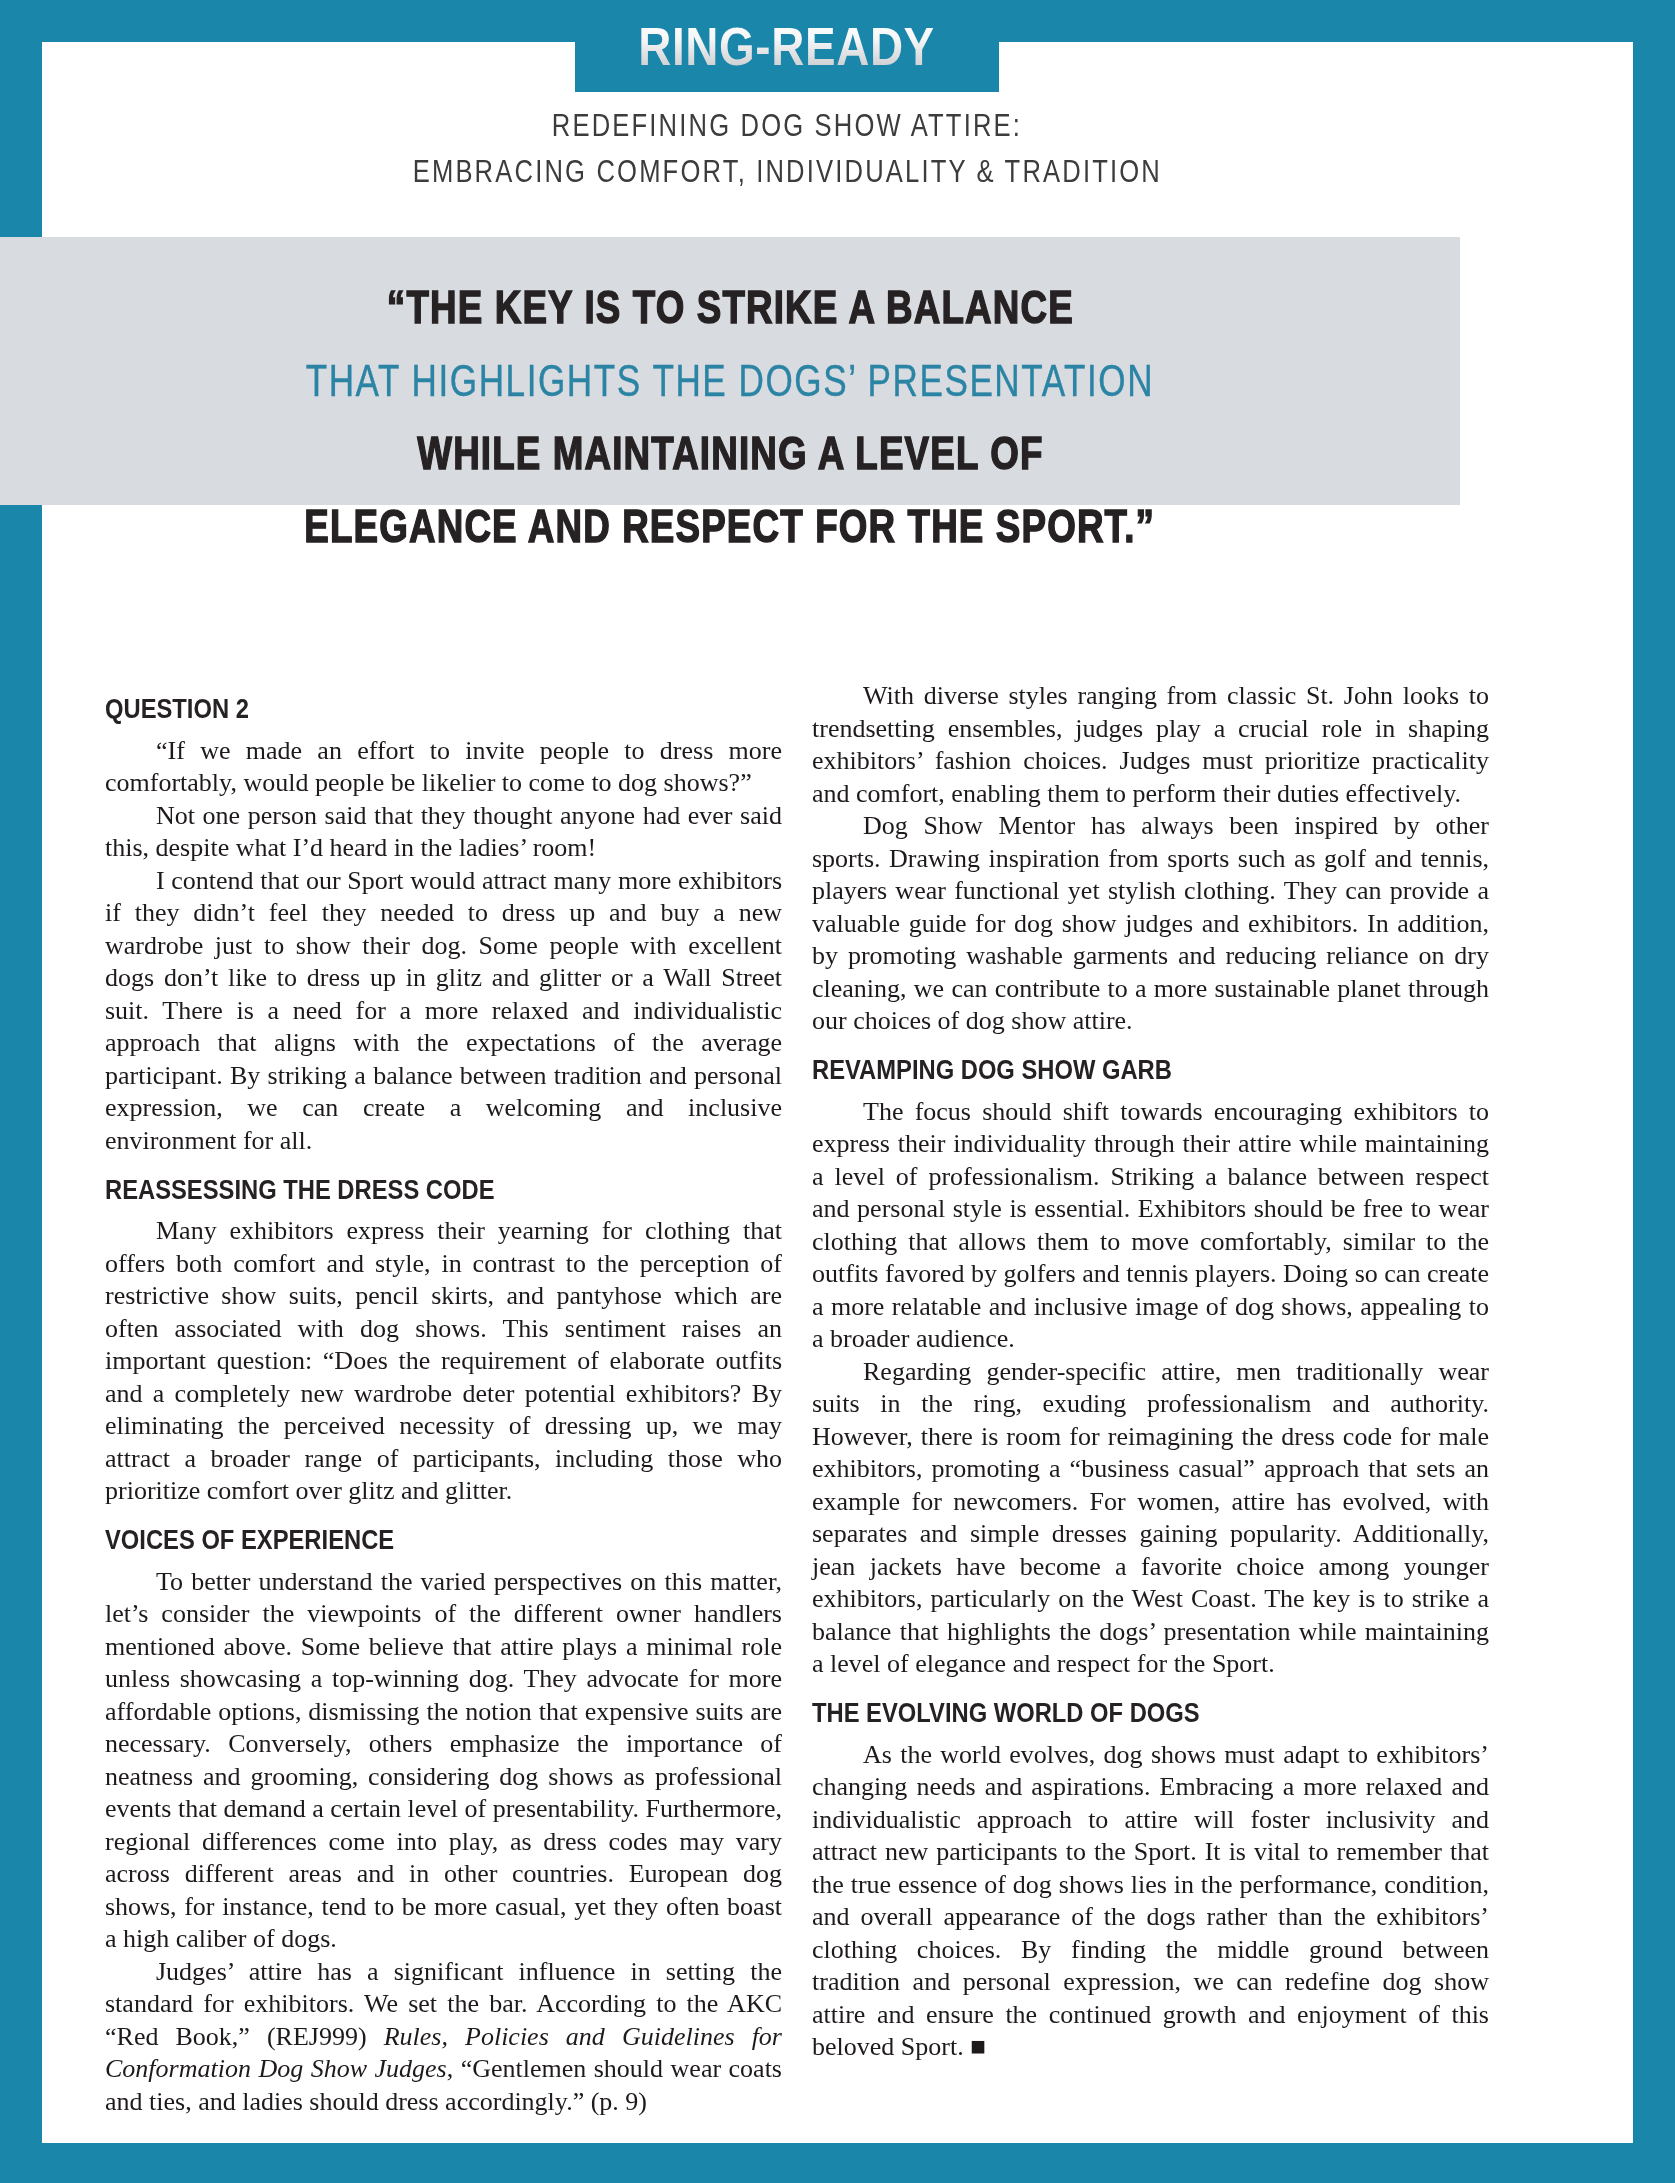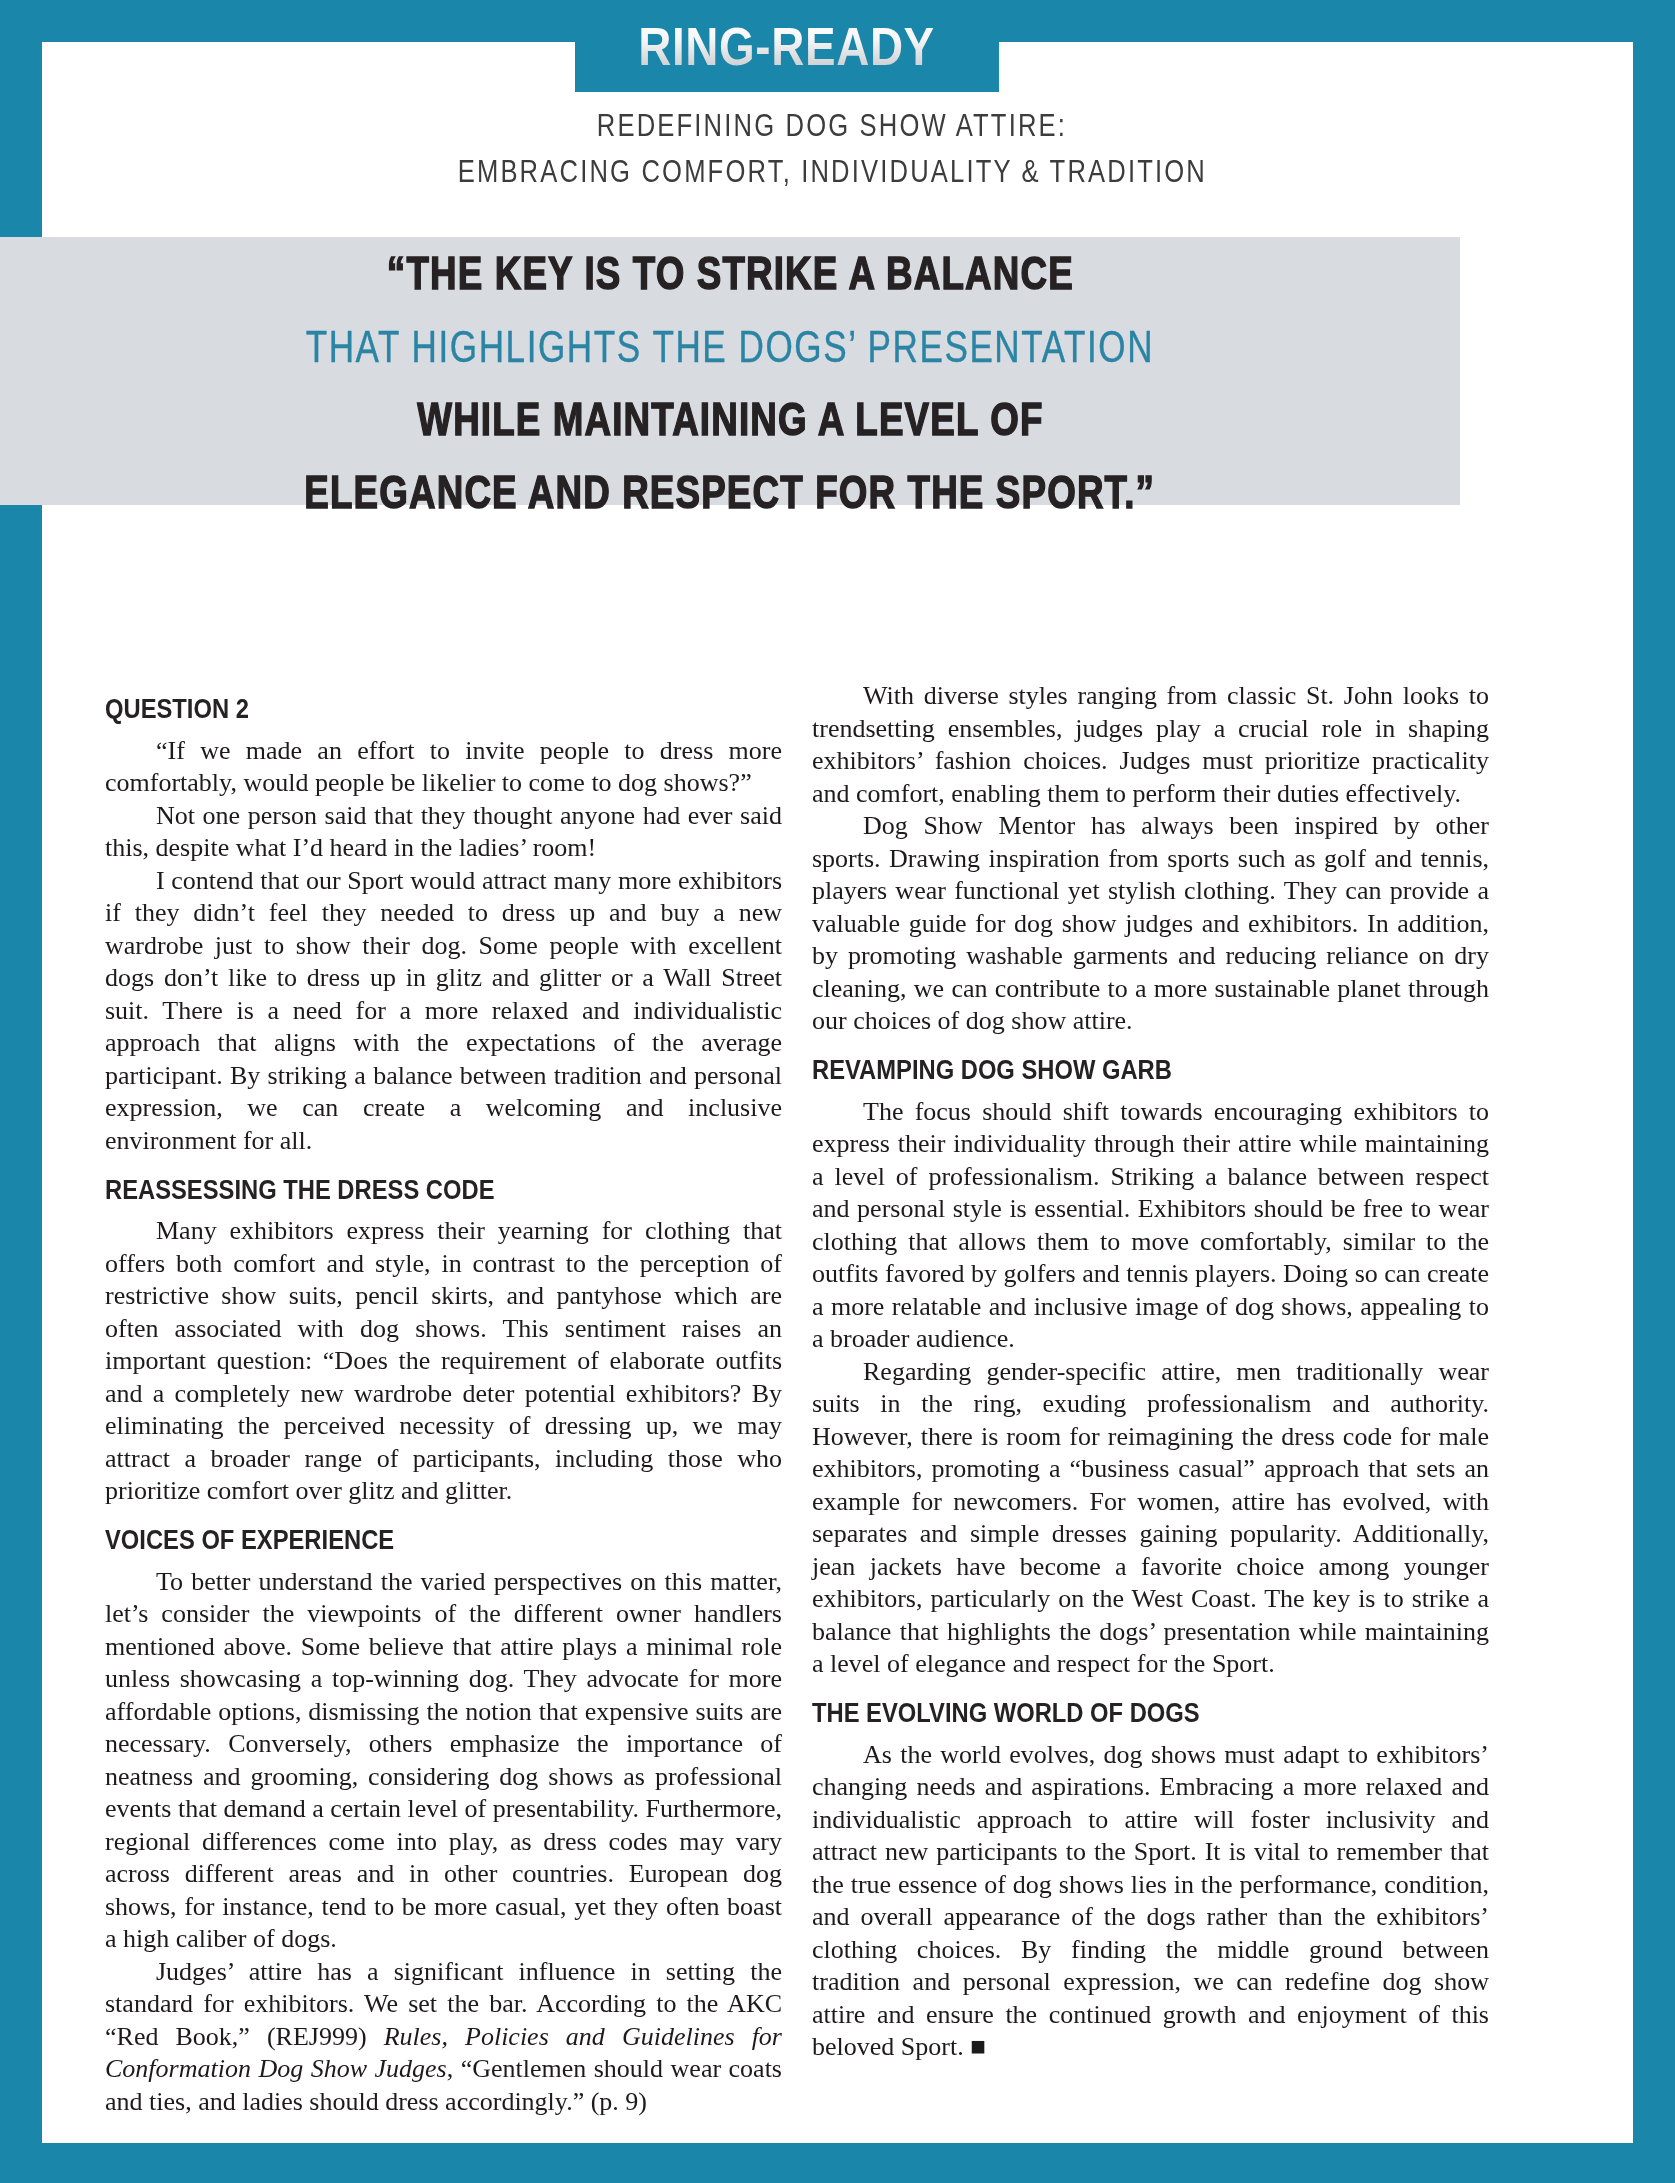--- a/index.html
+++ b/index.html
@@ -17,28 +17,28 @@
   
   .banner{position:absolute;left:575px;top:0;width:424px;height:92px;background:var(--teal);z-index:2;
           display:flex;align-items:center;justify-content:center;}
   .banner .tx{display:inline-block;transform:scaleX(0.85);transform-origin:center;
           font-family:"Liberation Sans",sans-serif;font-weight:700;font-size:54px;letter-spacing:0.7px;
           background:linear-gradient(180deg,#ffffff 0%,#f7f7f8 38%,#bfc1c4 100%);
           -webkit-background-clip:text;background-clip:text;color:transparent;}
 
   
   .subtitle{position:absolute;left:0;top:106px;width:1574px;text-align:center;z-index:2;
-          font-family:"Liberation Sans",sans-serif;color:var(--subtitle-ink);padding-left:45px;}
+          font-family:"Liberation Sans",sans-serif;color:var(--subtitle-ink);}
   .subtitle .line{line-height:39px;}
   .subtitle .tx{display:inline-block;transform:scaleX(0.8);transform-origin:center;
           font-size:32px;font-weight:400;letter-spacing:2.7px;}
 
   
   .pull-quote{position:absolute;left:0;top:237px;width:1460px;height:268px;background:var(--quote-bg);
-          z-index:3;text-align:center;box-sizing:border-box;}
+          z-index:3;text-align:center;padding-top:34px;box-sizing:border-box;}
   .q-line{height:73px;line-height:73px;white-space:nowrap;}
   .q-line .tx{display:inline-block;transform:scaleX(0.8);transform-origin:center;
           font-family:"Liberation Sans",sans-serif;font-size:46px;font-weight:700;letter-spacing:1.4px;
           color:var(--ink);-webkit-text-stroke:1.4px var(--ink);}
   .q-line[data-style="teal"] .tx{font-weight:400;color:var(--quote-teal);-webkit-text-stroke:0.4px var(--quote-teal);
           font-size:45px;transform:scaleX(0.78);letter-spacing:2px;}
 
   
   .col{position:absolute;top:680px;width:677px;z-index:2;}
   .col-left{left:105px;}

